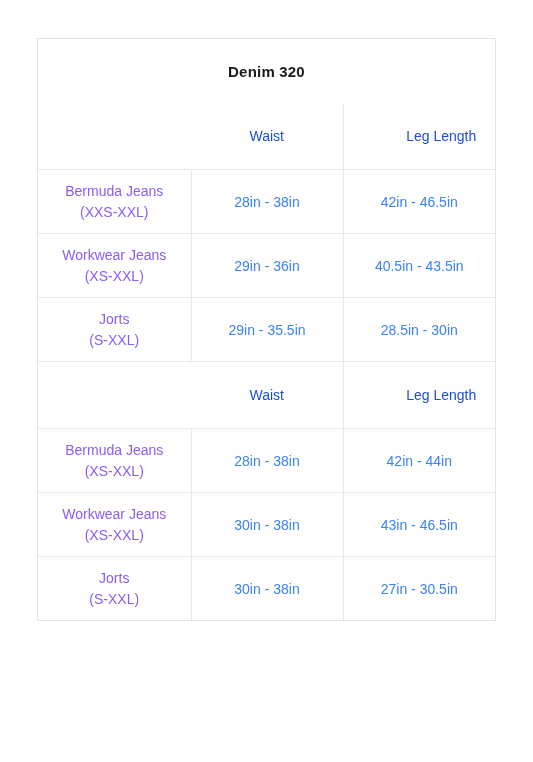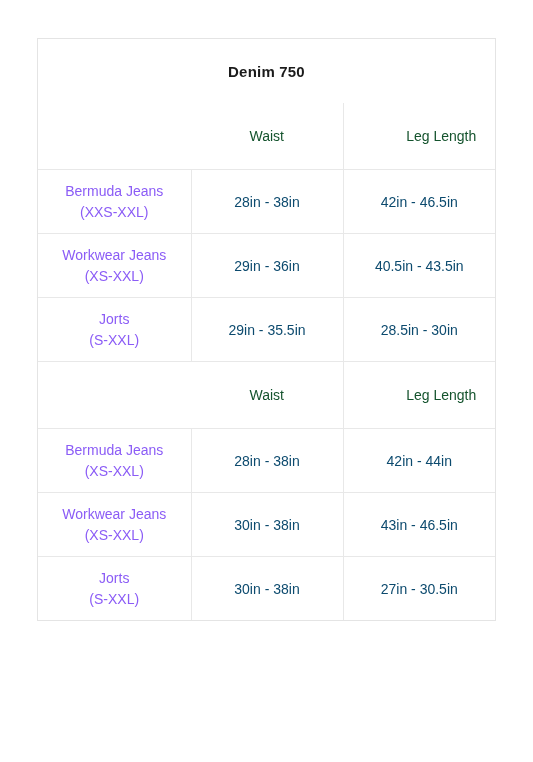--- a/index.html
+++ b/index.html
@@ -56,21 +56,21 @@
     padding: 0;
   }
 
   
   .measure-head {
     height: 66px;
     vertical-align: middle;
     text-align: center;
     font-size: 14px;
     font-weight: 400;
-    color: #14532d;
+    color: #1d4ed8;
     border: 0;
     padding: 0;
   }
   
   .measure-head.blank {
     border: 0;
   }
   
   .measure-head.with-left-rule {
     border-left: 1px solid #e8e8e8;
@@ -85,21 +85,21 @@
     border-top: 1px solid #e8e8e8;
     padding: 0;
   }
   .data-row > td.cell-name {
     font-size: 14px;
     color: #8b5cf6;
     line-height: 1.45;
   }
   .data-row > td.cell-value {
     font-size: 14px;
-    color: #0c4a6e;
+    color: #3b82f6;
     border-left: 1px solid #e8e8e8;
   }
 
   .name-line { display: block; }
   .name-sizes { display: block; }
 
   
   .section-gap > td {
     height: 0;
     padding: 0;
@@ -114,21 +114,21 @@
   <div class="size-chart">
     <table class="chart-table">
       <colgroup>
         <col class="c-name">
         <col class="c-waist">
         <col class="c-leg">
       </colgroup>
       <tbody>
 
         <tr>
-          <td class="section-title-cell" colspan="3">Denim 750</td>
+          <td class="section-title-cell" colspan="3">Denim 320</td>
         </tr>
 
         <tr>
           <td class="measure-head blank"></td>
           <td class="measure-head">Waist</td>
           <td class="measure-head with-left-rule">Leg Length</td>
         </tr>
 
         <tr class="data-row">
           <td class="cell-name">

